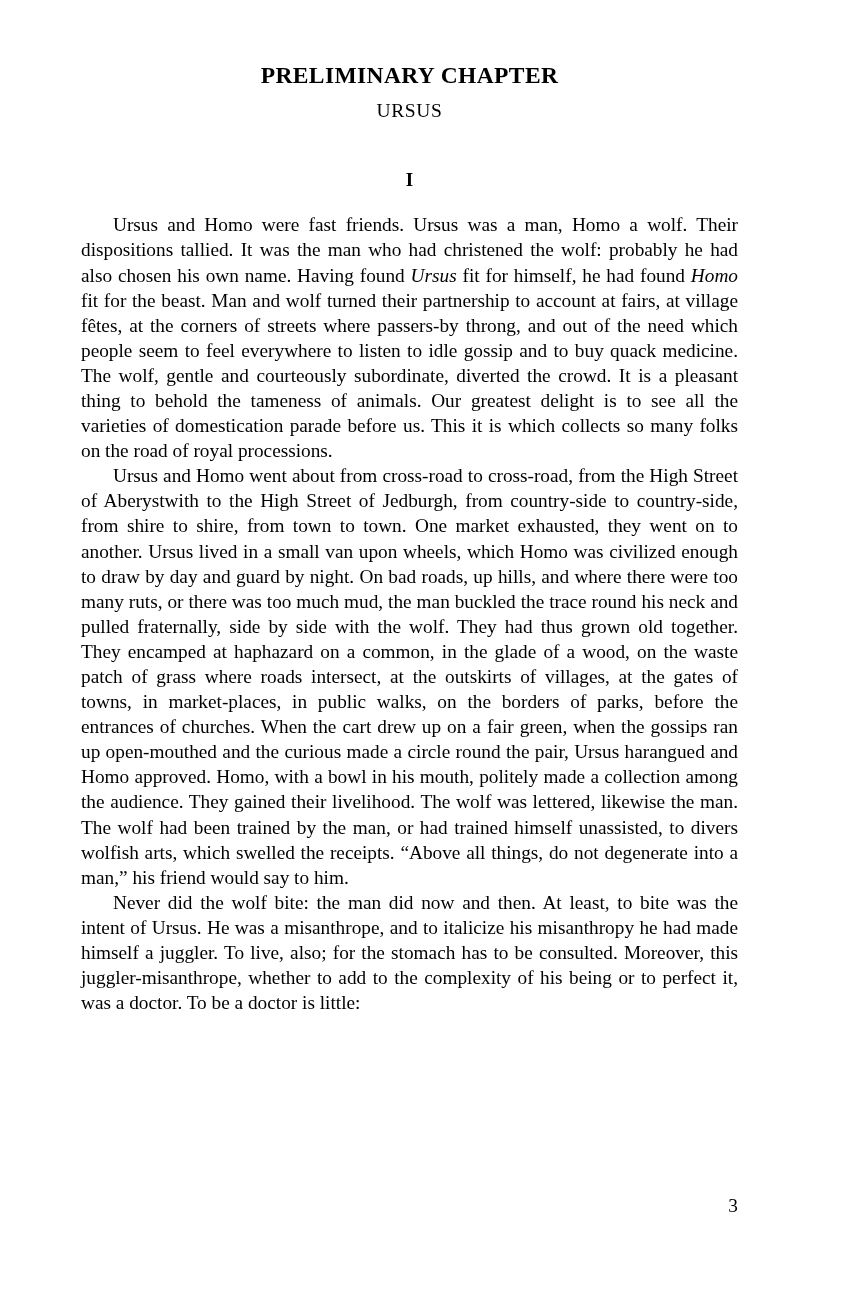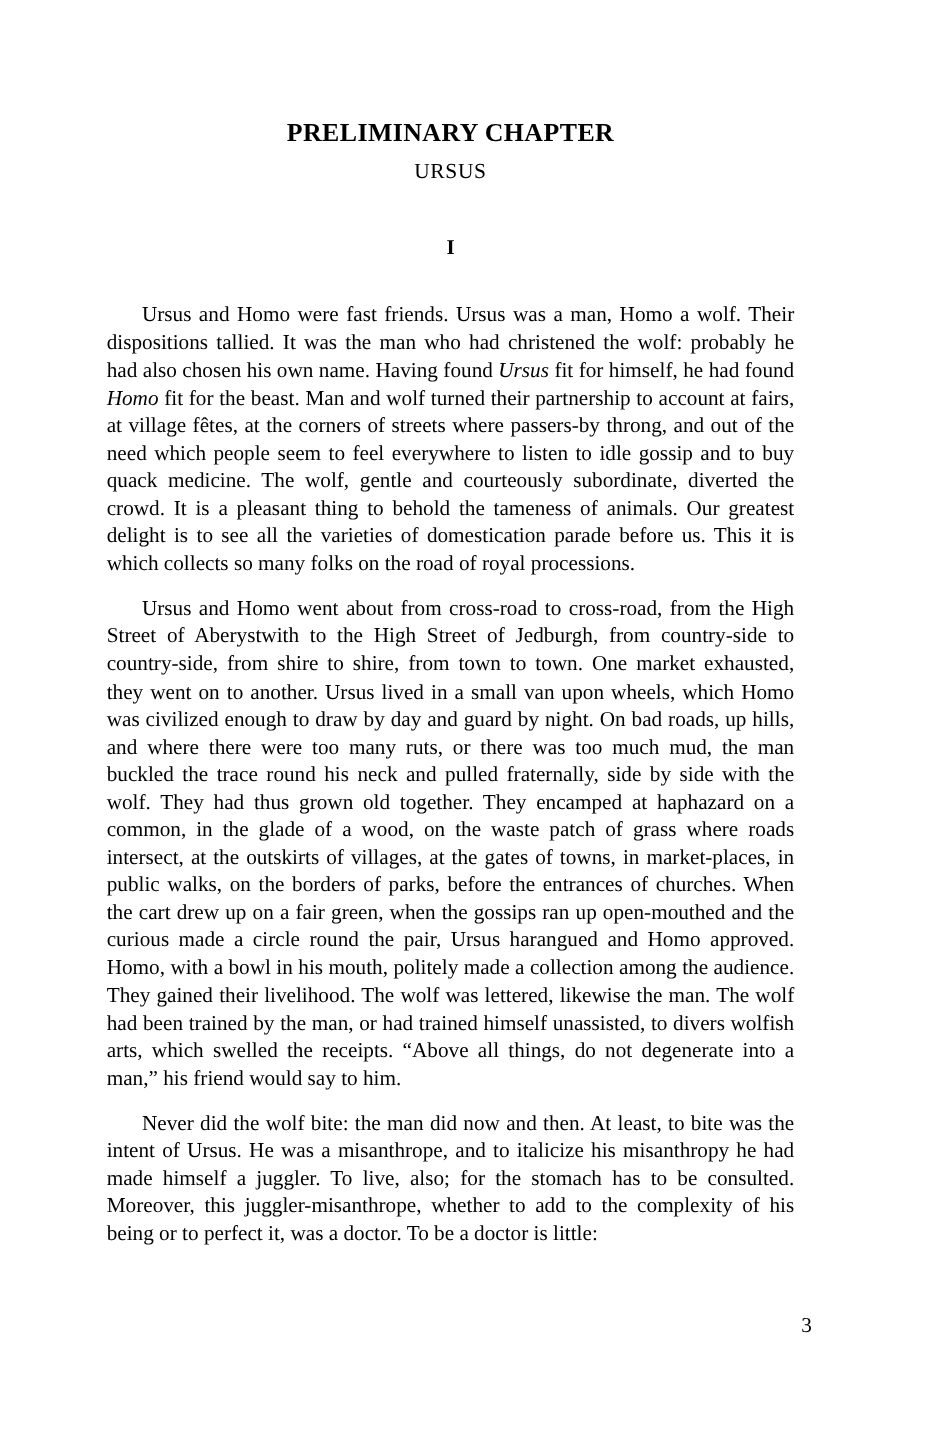--- a/index.html
+++ b/index.html
@@ -22,21 +22,21 @@
     box-sizing: border-box;
   }
   .content {
     position: absolute;
     left: 81px;
     top: 0;
     width: 657px;
   }
   .chapter-title {
     margin: 0;
-    padding-top: 108px;
+    padding-top: 62px;
     text-align: center;
     font-weight: bold;
     font-size: 23.5px;
     letter-spacing: 0.4px;
     line-height: 1.15;
   }
   .chapter-subtitle {
     margin: 0;
     padding-top: 11px;
     text-align: center;
@@ -50,21 +50,21 @@
     padding-top: 48px;
     text-align: center;
     font-weight: bold;
     font-size: 19px;
     line-height: 1.1;
   }
   .body-text {
     padding-top: 21px;
   }
   .body-text p {
-    margin: 16px;
+    margin: 0;
     text-align: justify;
     text-justify: inter-word;
     font-size: 19.3px;
     line-height: 25.1px;
     text-indent: 32px;
     hyphens: manual;
   }
   .body-text p i {
     font-style: italic;
   }

